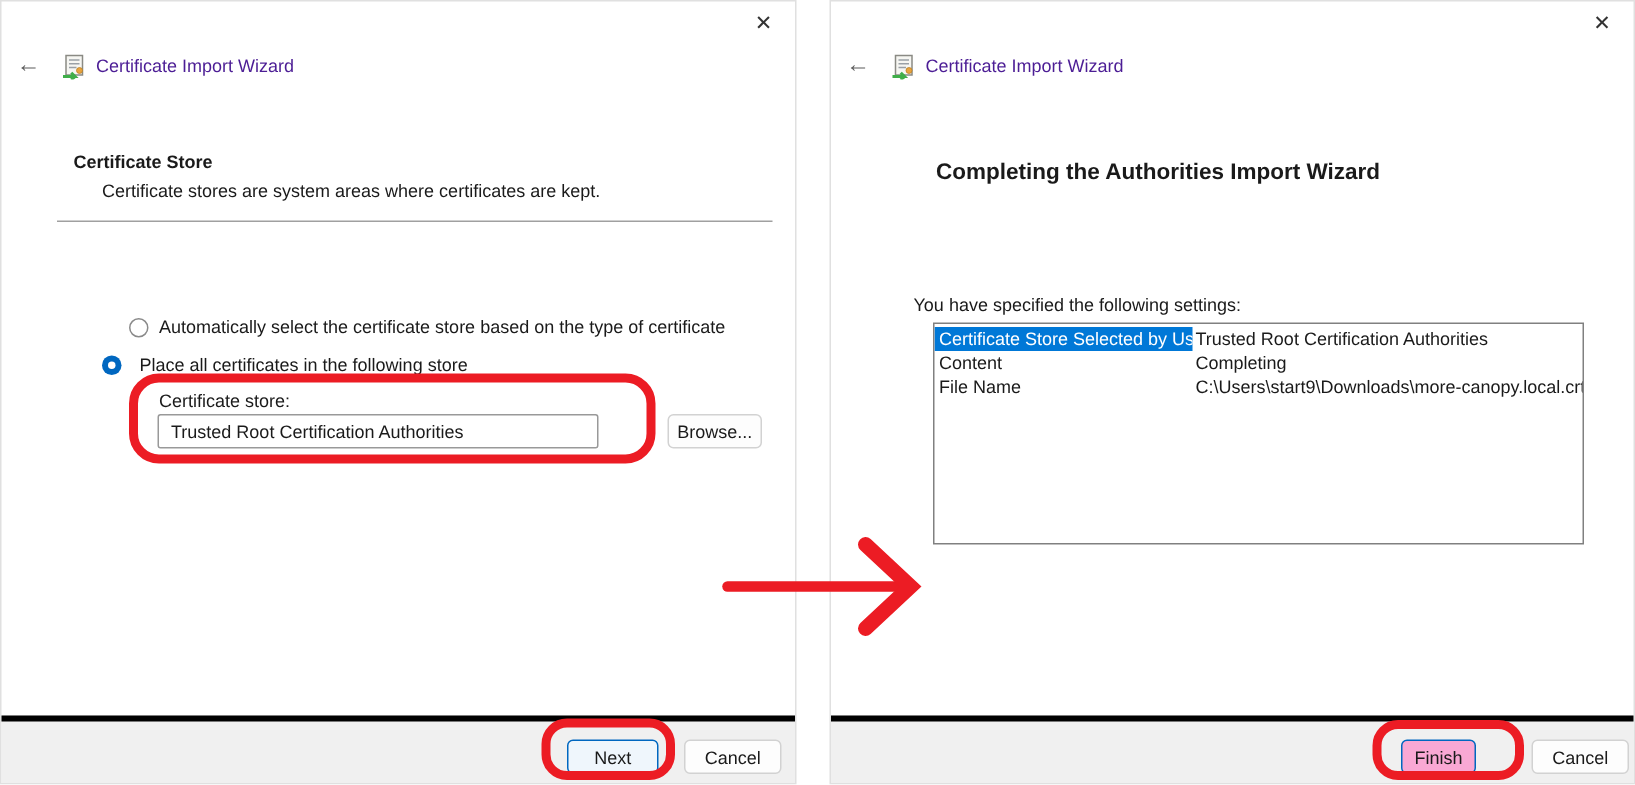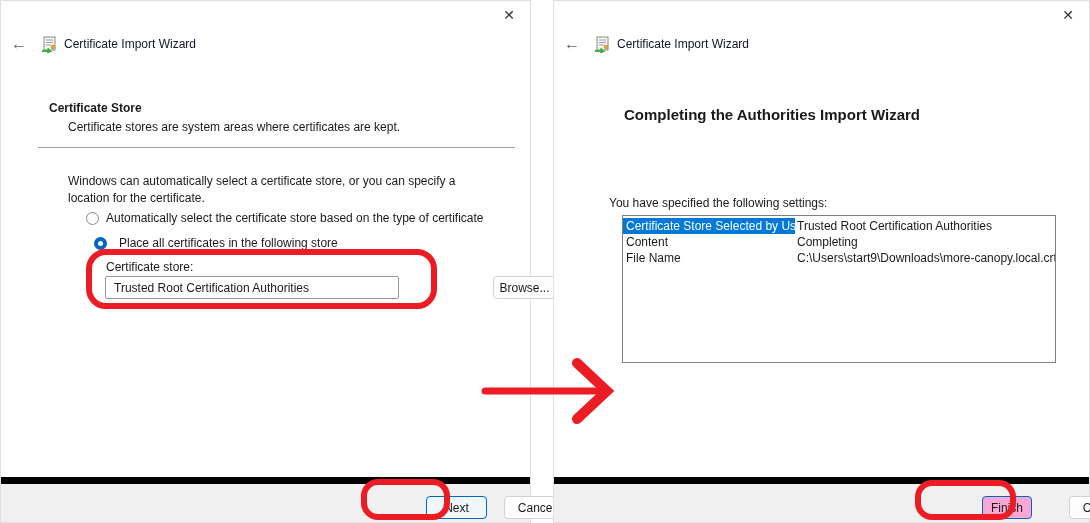--- a/index.html
+++ b/index.html
@@ -13,46 +13,46 @@
   .win-right { left:553px; width:537px; }
 
   .close-btn { position:absolute; top:4px; right:10px; width:22px; height:20px;
     display:flex; align-items:center; justify-content:center;
     font-size:14px; color:#333; cursor:pointer; }
 
   .wiz-header { position:absolute; top:34px; left:10px; display:flex;
     align-items:center; gap:0; }
   .back-arrow { width:22px; font-size:16px; color:#5f5f5f; text-align:left; cursor:pointer; }
   .wiz-icon { width:17px; height:17px; margin:0 6px 0 8px; }
-  .wiz-title { font-size:12px; color:#0f172a; }
+  .wiz-title { font-size:12px; color:#4c1d95; }
 
   
   .page-heading { position:absolute; left:48px; top:100px; font-size:12px; font-weight:bold; }
   .page-subheading { position:absolute; left:67px; top:119px; font-size:12px; }
   .separator { position:absolute; left:37px; top:146px; width:477px; height:1px; background:#a0a0a0; }
   .intro { position:absolute; left:67px; top:172px; width:418px; font-size:12px; line-height:17px; }
 
   .radio-row { position:absolute; left:85px; display:flex; align-items:flex-end; gap:7px;
     font-size:12px; cursor:default; }
   .radio { width:13px; height:13px; border-radius:50%; flex:0 0 13px; }
   .radio.off { border:1px solid #8a8a8a; background:#fff; }
   .radio.on  { background:#0067c0; position:relative; }
   .radio.on::after { content:""; position:absolute; left:4px; top:4px; width:5px; height:5px;
     border-radius:50%; background:#fff; }
 
   .store-label { position:absolute; left:105px; top:259px; font-size:12px; }
   .store-field { position:absolute; left:104px; top:275px; width:294px; height:23px;
     border:1px solid #999; border-radius:2px; background:#fff; font-size:12px;
     display:flex; align-items:center; padding-left:8px; }
   .btn { display:flex; align-items:center; justify-content:center; font-size:12px;
-    background:#fdfdfd; border:1px solid #d2d2d2; border-radius:4px; cursor:pointer;margin-left:48px; }
+    background:#fdfdfd; border:1px solid #d2d2d2; border-radius:4px; cursor:pointer; }
   .browse-btn { position:absolute; left:444px; top:275px; width:63px; height:23px; }
 
   .footer { position:absolute; left:0; bottom:0; width:100%; height:45px;
-    background:#f0f0f0; border-top:7px solid #000000; }
+    background:#f0f0f0; border-top:4px solid #000000; }
   .footer .btn { position:absolute; height:23px; }
   .btn-next   { left:377px; top:12px; width:61px; background:#eff6fc; border:1px solid #0067c0; }
   .btn-cancel-l { left:455px; top:12px; width:65px; }
   .btn-finish { left:380px; top:12px; width:50px; background:#f9a8d4; border:1px solid #0067c0; }
   .btn-cancel-r { left:467px; top:12px; width:65px; }
 
   
   .big-heading { position:absolute; left:70px; top:105px; font-size:15px; font-weight:bold; }
   .info-line { position:absolute; left:70px; top:161px; font-size:12px; }
   .settings-label { position:absolute; left:55px; top:195px; font-size:12px; }
@@ -89,27 +89,26 @@
         <line x1="5" y1="9" x2="10" y2="9" stroke="#9aa0a6" stroke-width="1"></line>
         <circle cx="12" cy="11" r="2" fill="#e8a33d" stroke="#b97d20" stroke-width="0.5"></circle>
         <path d="M1 15 L9 15 L6.5 12.5 M9 15 L6.5 17.2" stroke="#3fae49" stroke-width="2" fill="none"></path>
       </svg>
       <div class="wiz-title">Certificate Import Wizard</div>
     </div>
 
     <div class="page-heading">Certificate Store</div>
     <div class="page-subheading">Certificate stores are system areas where certificates are kept.</div>
     <div class="separator"></div>
-    <div class="intro">Windows can automatically select a certificate store, or you can specify a location for the certificate.</div>
 
     <div class="radio-row" style="top:210px;">
       <span class="radio off"></span>
       <span>Automatically select the certificate store based on the type of certificate</span>
     </div>
-    <div class="radio-row" style="top:235px; left:93px;gap:12px;">
+    <div class="radio-row" style="top:235px; left:67px;gap:12px;">
       <span class="radio on"></span>
       <span>Place all certificates in the following store</span>
     </div>
 
     <div class="store-label">Certificate store:</div>
     <div class="store-field">Trusted Root Certification Authorities</div>
     <div class="btn browse-btn">Browse...</div>
 
     <div class="footer">
       <div class="btn btn-next">Next</div>

